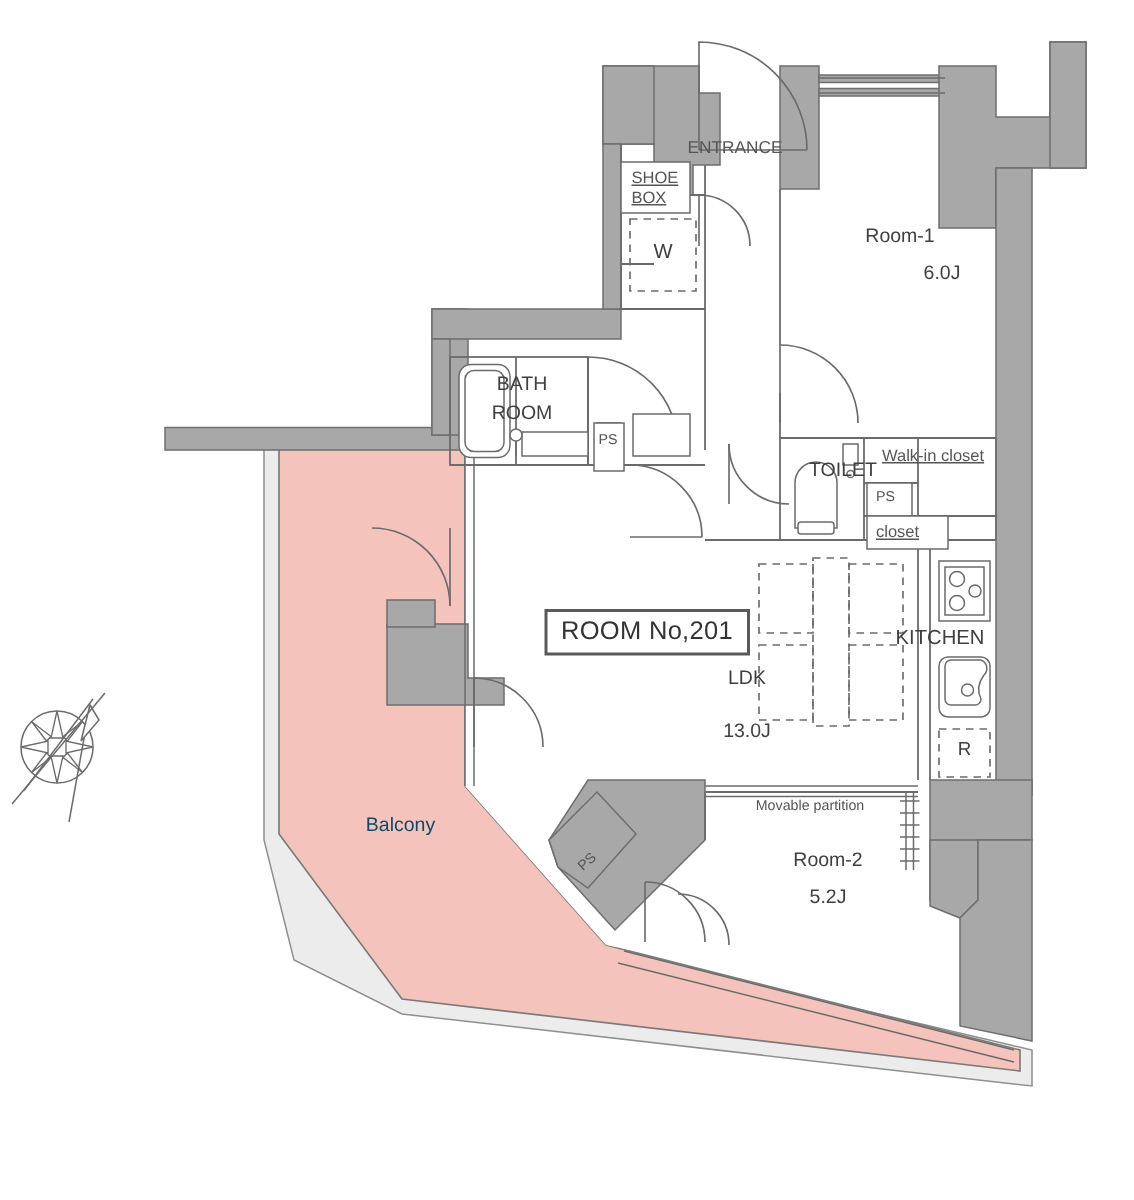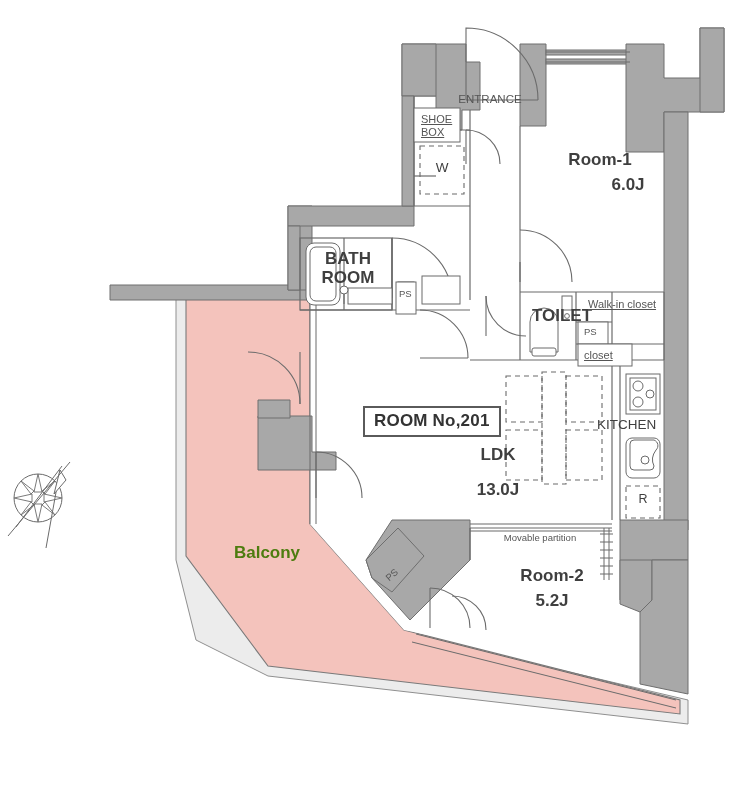--- a/index.html
+++ b/index.html
@@ -11,29 +11,29 @@
 
   .lbl{position:absolute;color:#4a4a4a;white-space:nowrap;
        font-family:"Liberation Sans","DejaVu Sans",sans-serif;
        line-height:1.15;pointer-events:none;}
   .lbl.c{transform:translateX(-50%);text-align:center;}
   .t9{font-size:9.5px;}
   .t10{font-size:11px;text-decoration:underline;}
   .t11{font-size:11.5px;}
   .t12{font-size:12.5px;}
   .t13{font-size:13.5px;}
-  .t15{font-size:17px;font-weight:bold;}
-  .gray6{color:#4d7c0f;}
+  .t15{font-size:13px;}
+  .gray6{color:#0c4a6e;}
   .gray5{color:#555;}
   .gray4{color:#3f3f3f;}
 
   #roomno{position:absolute;left:363px;top:406px;
           border:2px solid #5a5a5a;background:#fff;
           padding:3px 9px 4px 9px;font-size:17px;color:#333;
-          letter-spacing:.2px;font-weight:bold;}
+          letter-spacing:.2px;}
 </style>
 </head>
 <body>
 
 <div id="stage">
 
   <svg id="plan" viewBox="0 0 756 800">
 
     <g>
       <polygon points="110,286 196,286 196,300 318,300 318,524 372,578 416,630 680,700 680,726 258,672 152,662 152,640" fill="none" stroke="none"></polygon>

